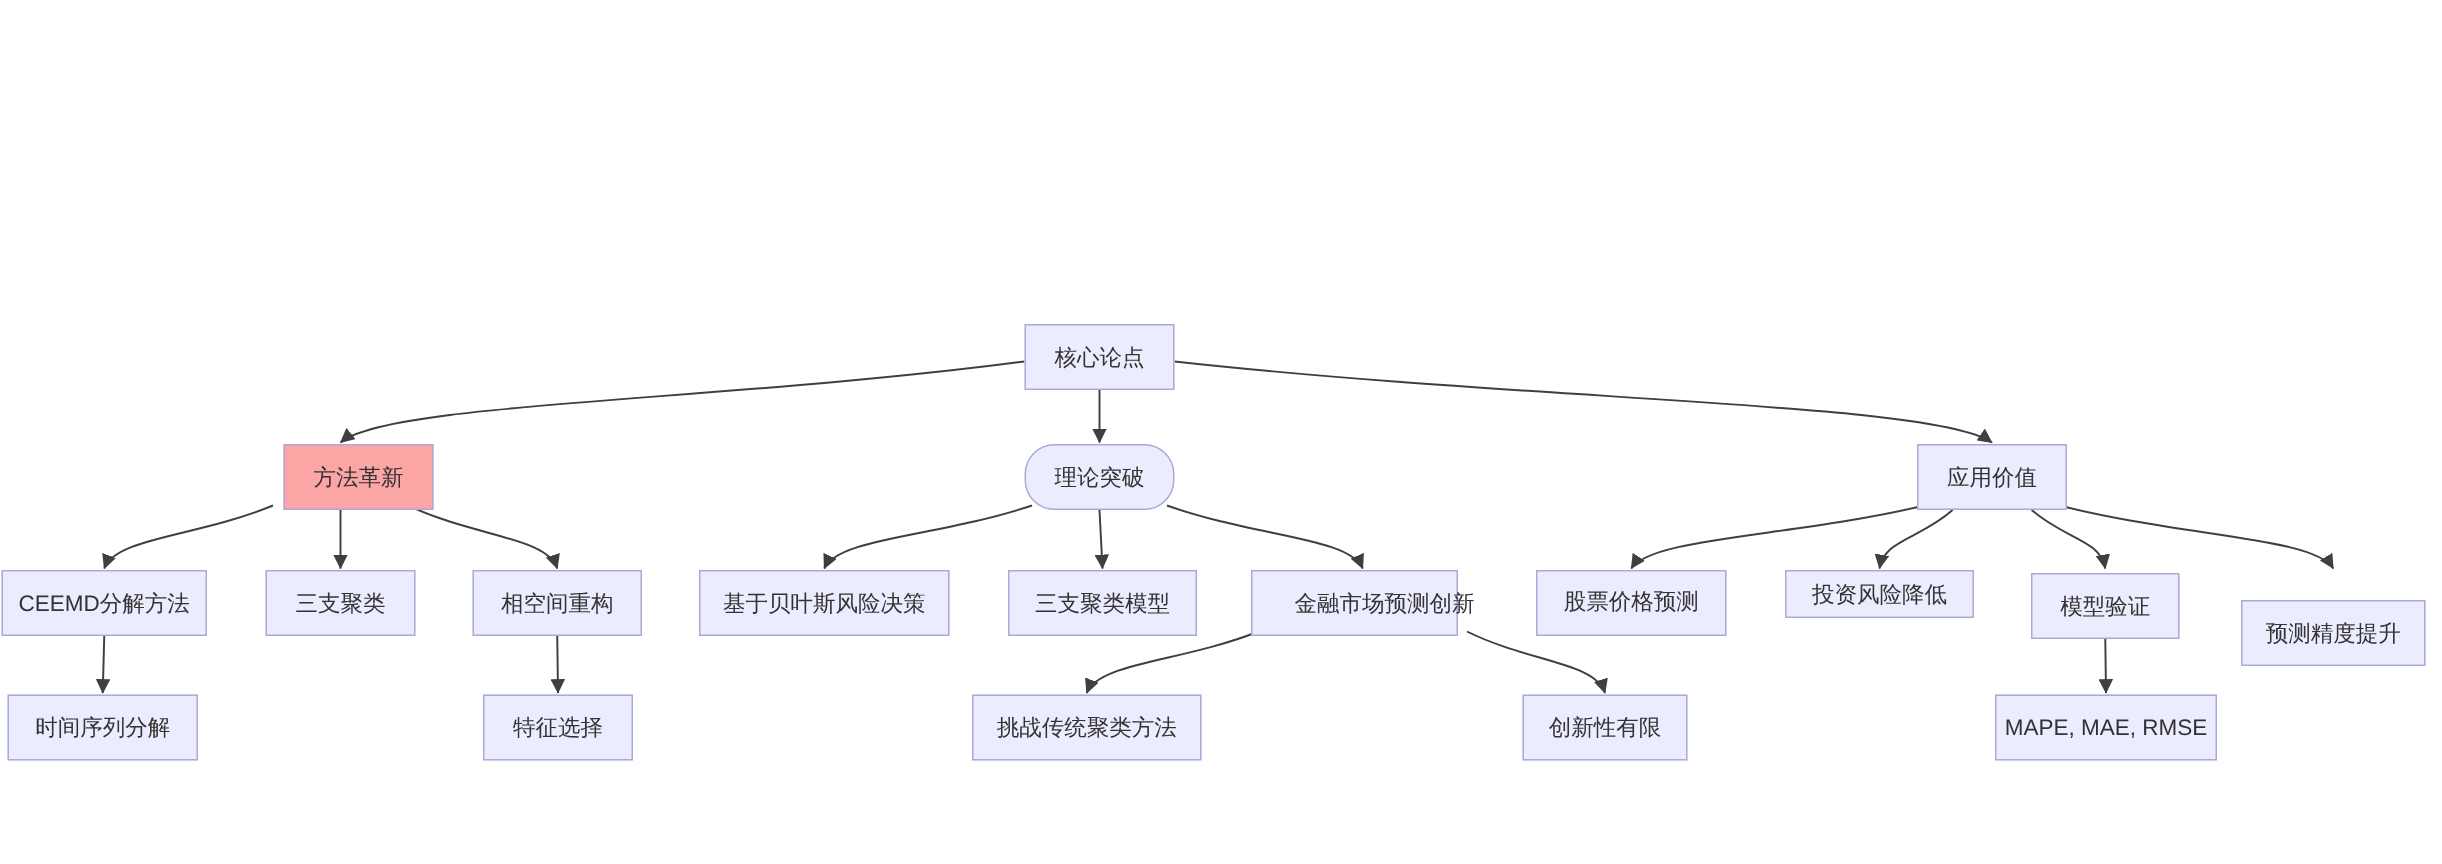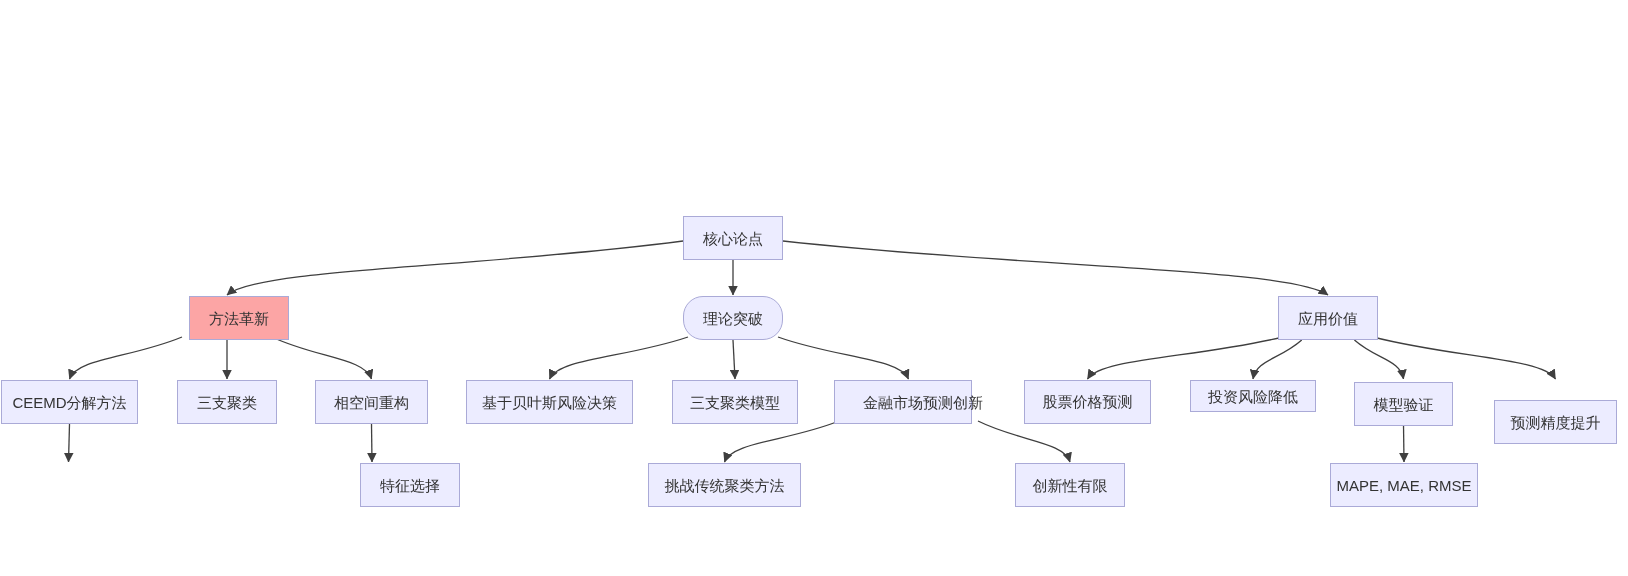--- a/index.html
+++ b/index.html
@@ -110,21 +110,24 @@
     </div>
     <div class="node" style="left: 1190px; top: 380px; width: 126px; height: 32px; background: rgb(236, 236, 255); border-color: rgb(170, 170, 215); color: rgb(51, 51, 51);">
       <span>投资风险降低</span>
     </div>
     <div class="node" style="left: 1354px; top: 382px; width: 99px; height: 44px; background: rgb(236, 236, 255); border-color: rgb(170, 170, 215); color: rgb(51, 51, 51);">
       <span>模型验证</span>
     </div>
     <div class="node" style="left: 1494px; top: 380px; width: 123px; height: 44px; background: rgb(236, 236, 255); border-color: rgb(170, 170, 215); color: rgb(51, 51, 51); margin-top: 20px;">
       <span>预测精度提升</span>
     </div>
-    <div class="node" style="left: 322px; top: 463px; width: 100px; height: 44px; background: rgb(236, 236, 255); border-color: rgb(170, 170, 215); color: rgb(51, 51, 51); margin-left: 38px;">
+    <div class="node" style="left: 5px; top: 463px; width: 127px; height: 44px; background: rgb(236, 236, 255); border-color: rgb(170, 170, 215); color: rgb(51, 51, 51);">
+      <span>时间序列分解</span>
+    </div>
+    <div class="node" style="left: 322px; top: 463px; width: 100px; height: 44px; background: rgb(236, 236, 255); border-color: rgb(170, 170, 215); color: rgb(51, 51, 51);">
       <span>特征选择</span>
     </div>
     <div class="node" style="left: 648px; top: 463px; width: 153px; height: 44px; background: rgb(236, 236, 255); border-color: rgb(170, 170, 215); color: rgb(51, 51, 51);">
       <span>挑战传统聚类方法</span>
     </div>
     <div class="node" style="left: 1015px; top: 463px; width: 110px; height: 44px; background: rgb(236, 236, 255); border-color: rgb(170, 170, 215); color: rgb(51, 51, 51);">
       <span>创新性有限</span>
     </div>
     <div class="node" style="left: 1330px; top: 463px; width: 148px; height: 44px; background: rgb(236, 236, 255); border-color: rgb(170, 170, 215); color: rgb(51, 51, 51);">
       <span>MAPE, MAE, RMSE</span>

